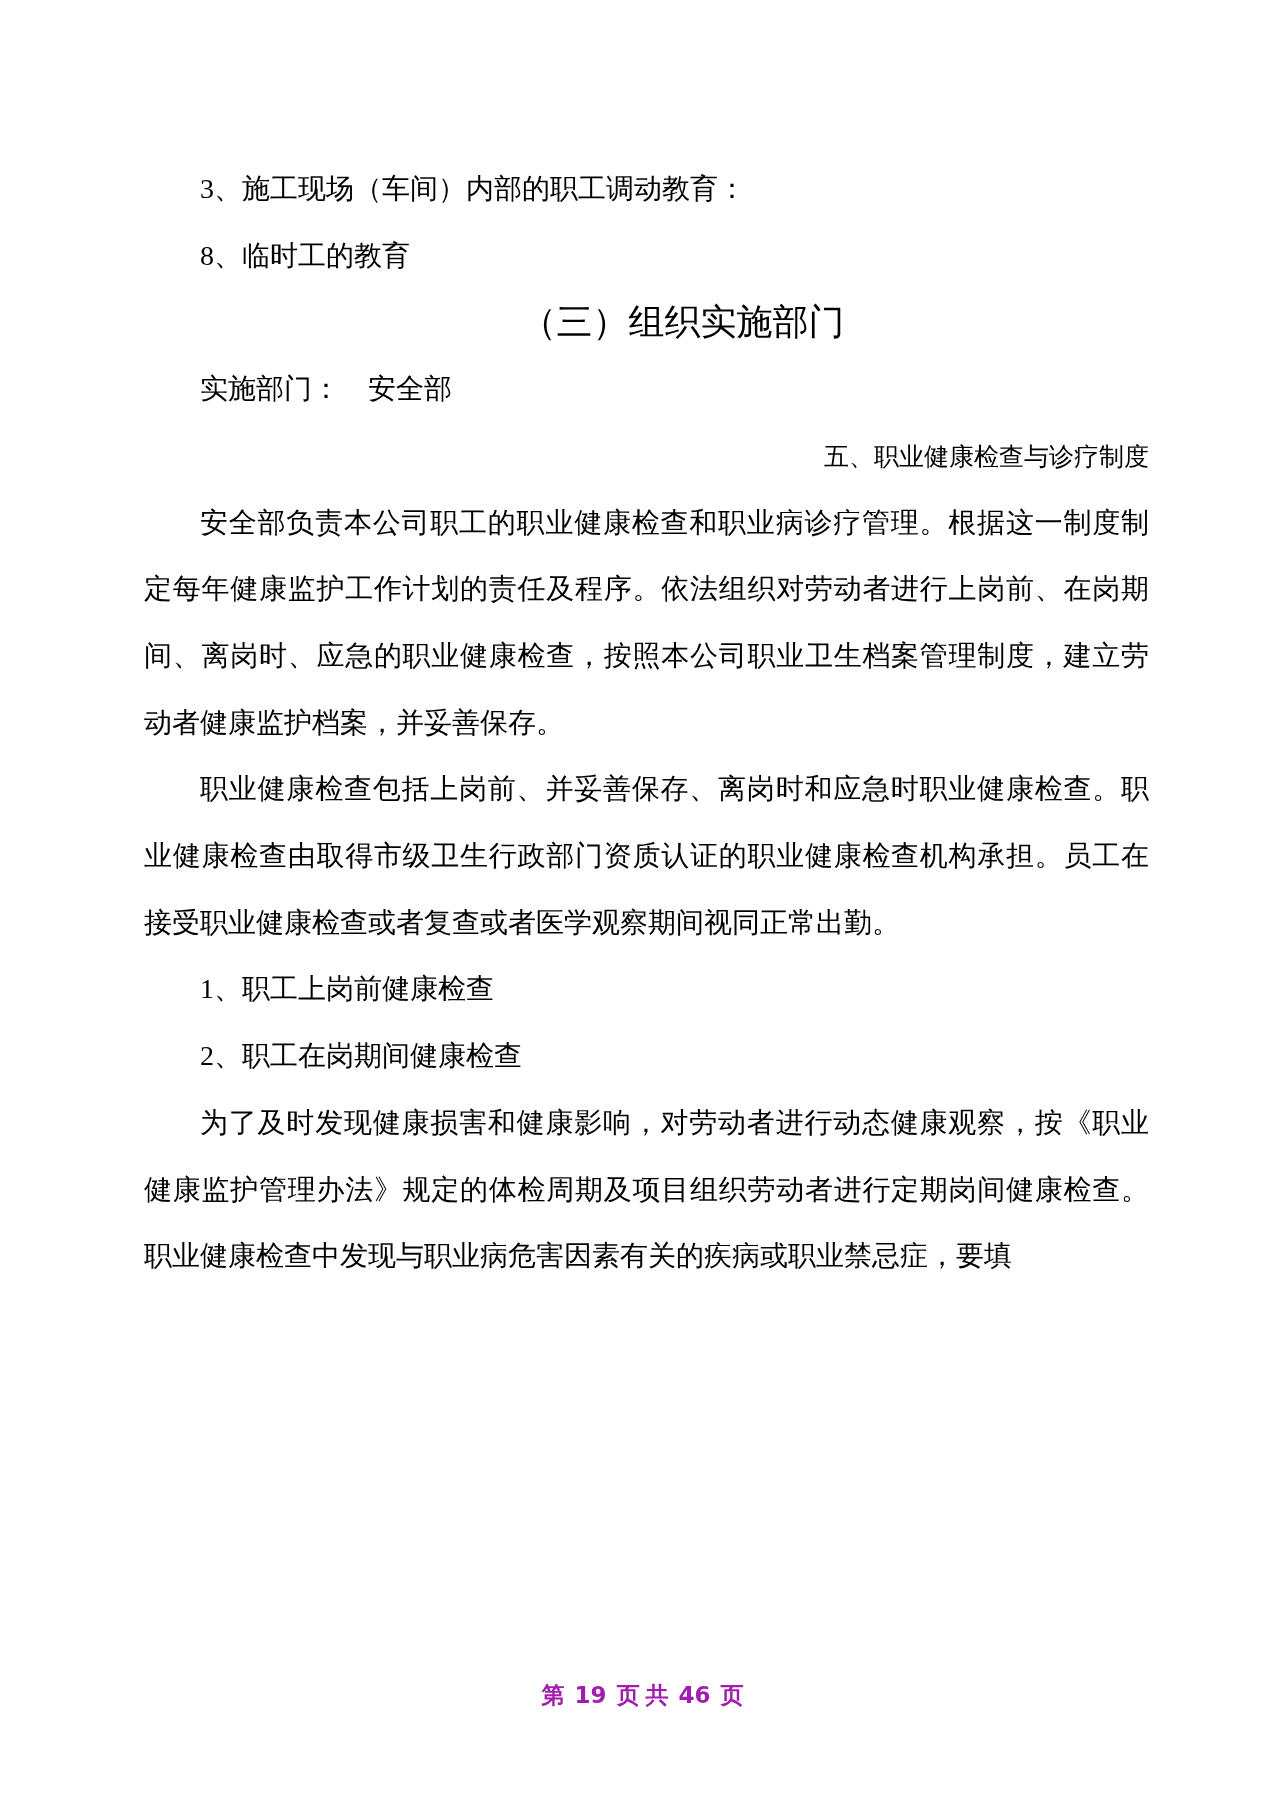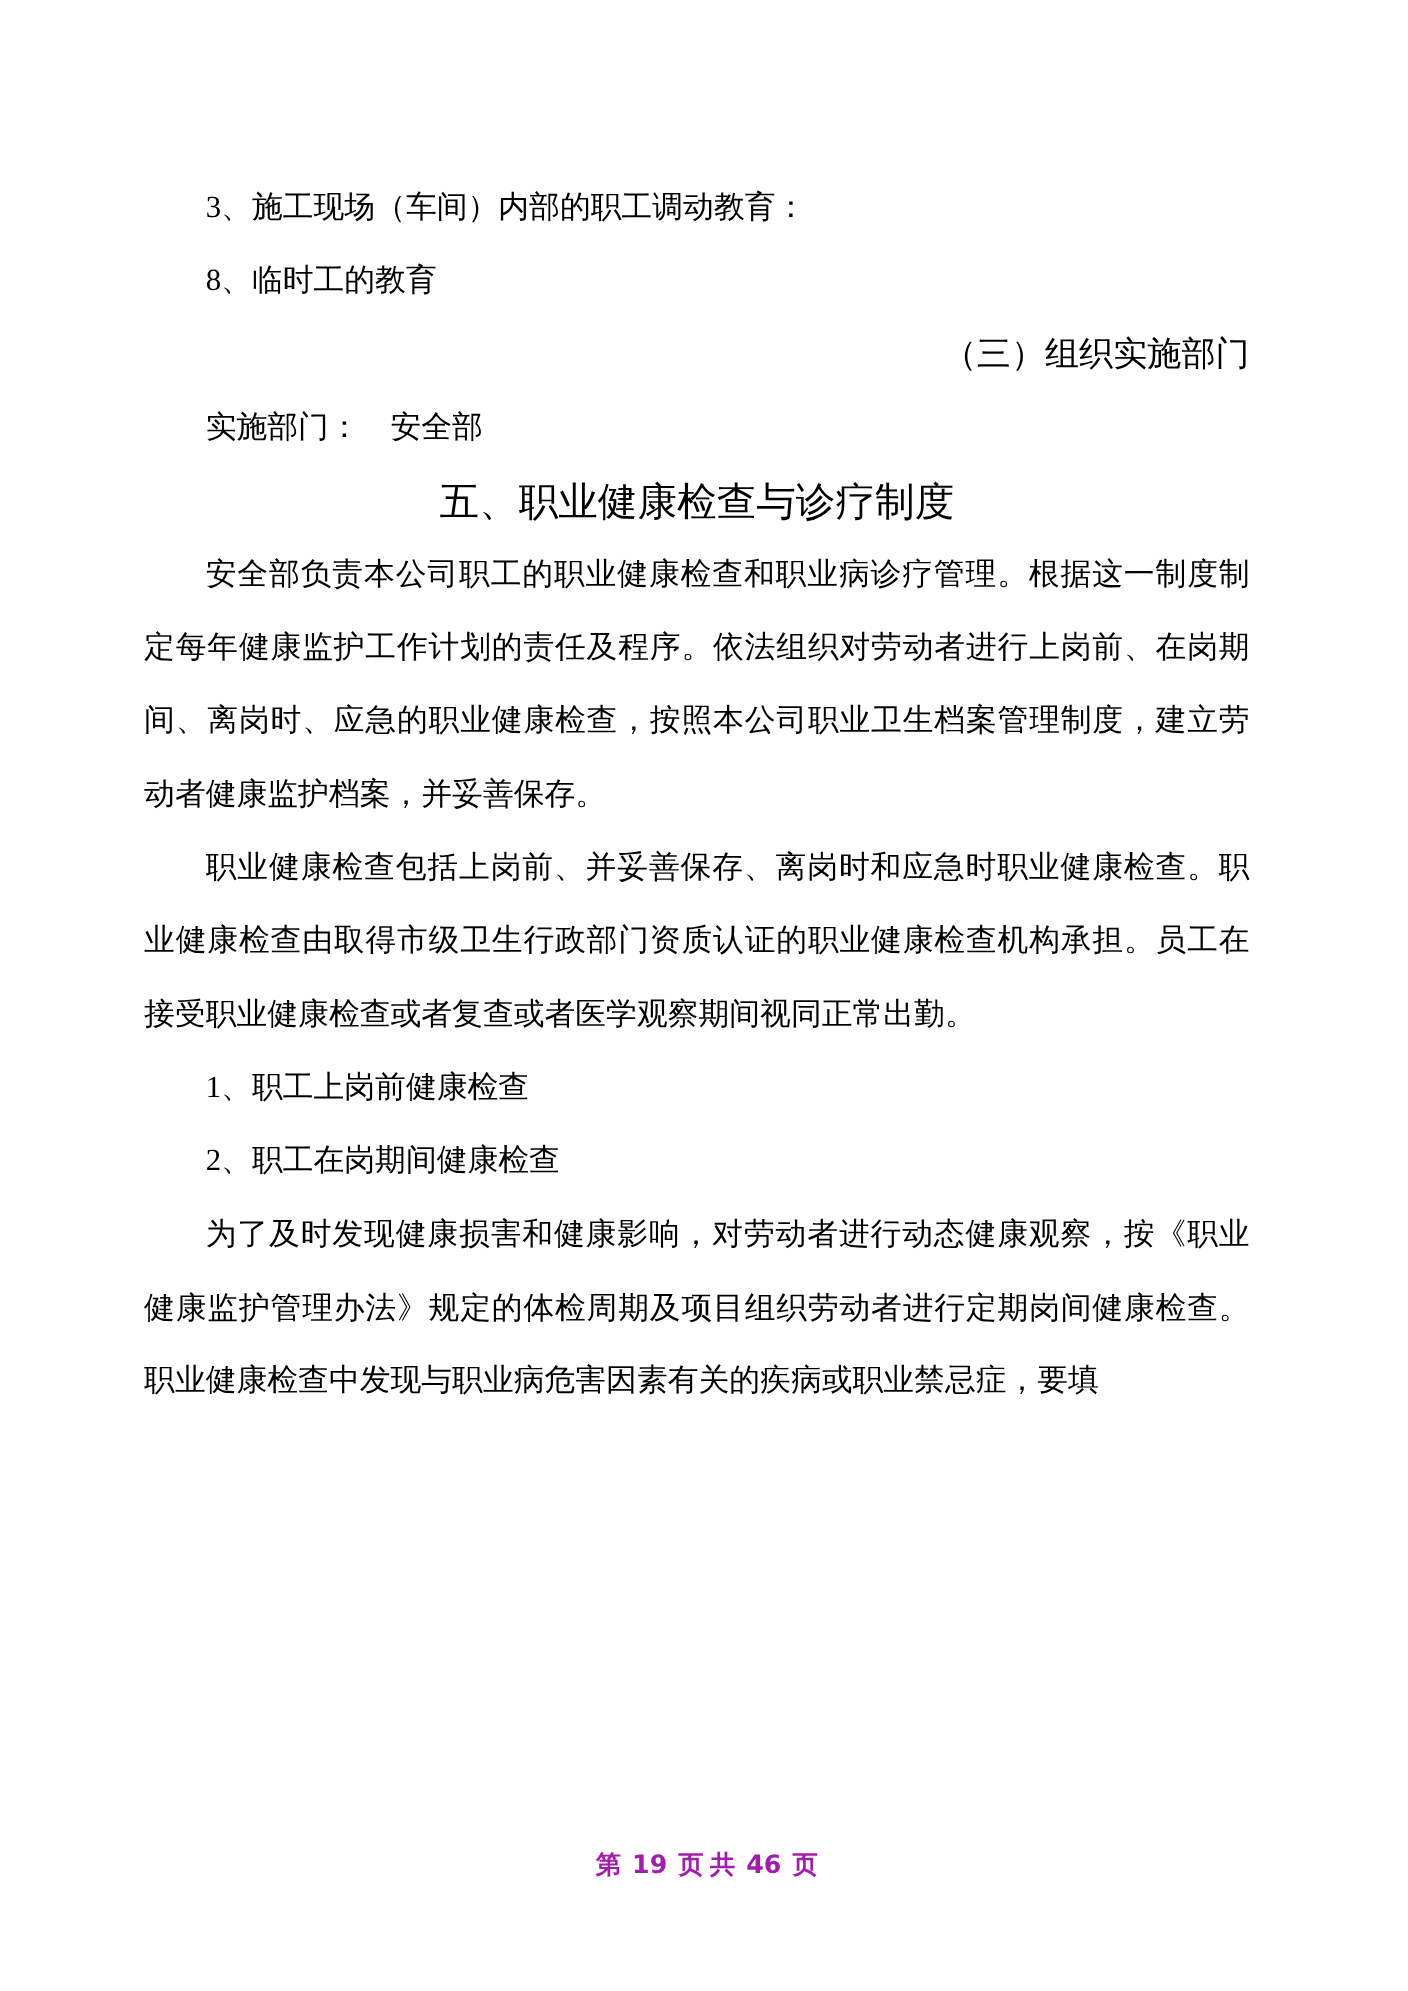--- a/index.html
+++ b/index.html
@@ -9,48 +9,48 @@
   }
   body {
     width: 1280px;
     height: 1810px;
     position: relative;
     overflow: hidden;
     color: #000000;
   }
   .doc {
     position: absolute;
-    left: 131px;
+    left: 144px;
     top: 156px;
     width: 1005px;
     font-family: "Liberation Serif", "DejaVu Serif", serif;
     font-size: 28px;
     line-height: 66.7px;
     text-align: justify;
     color: #000000;
   }
   .doc p, .doc h1, .doc h2 {
     margin: 0;
     padding: 0;
     font-weight: normal;
   }
   .para {
     text-indent: 2em;
   }
   .sub {
     text-indent: 2em;
-    font-size: 31px;
+    font-size: 36px;
     font-family: "Liberation Sans", "DejaVu Sans", sans-serif;
     font-weight: bold;
-    text-align: right;
+    text-align: center;
   }
   .h1 {
     text-indent: 0;
-    text-align: center;
-    font-size: 36px;
+    text-align: right;
+    font-size: 25px;
     font-family: "Liberation Sans", "DejaVu Sans", sans-serif;
     font-weight: bold;
   }
   .footer {
     position: absolute;
     left: 140px;
     top: 1680px;
     width: 1005px;
     text-align: center;
     font-family: "Liberation Serif", "DejaVu Serif", serif;

